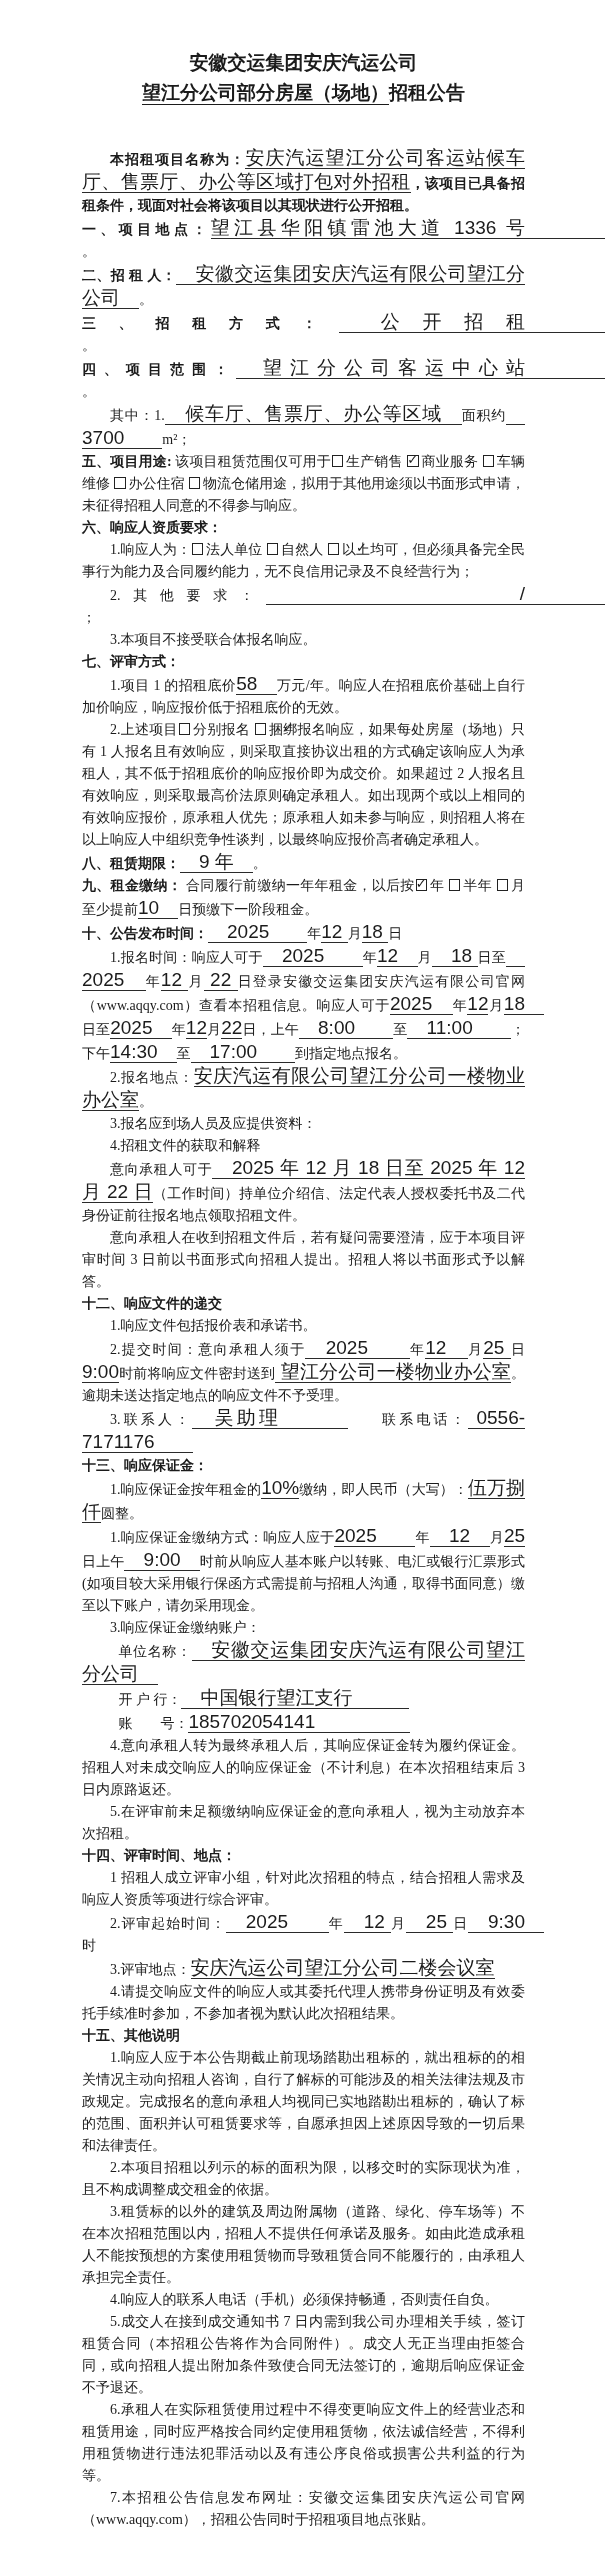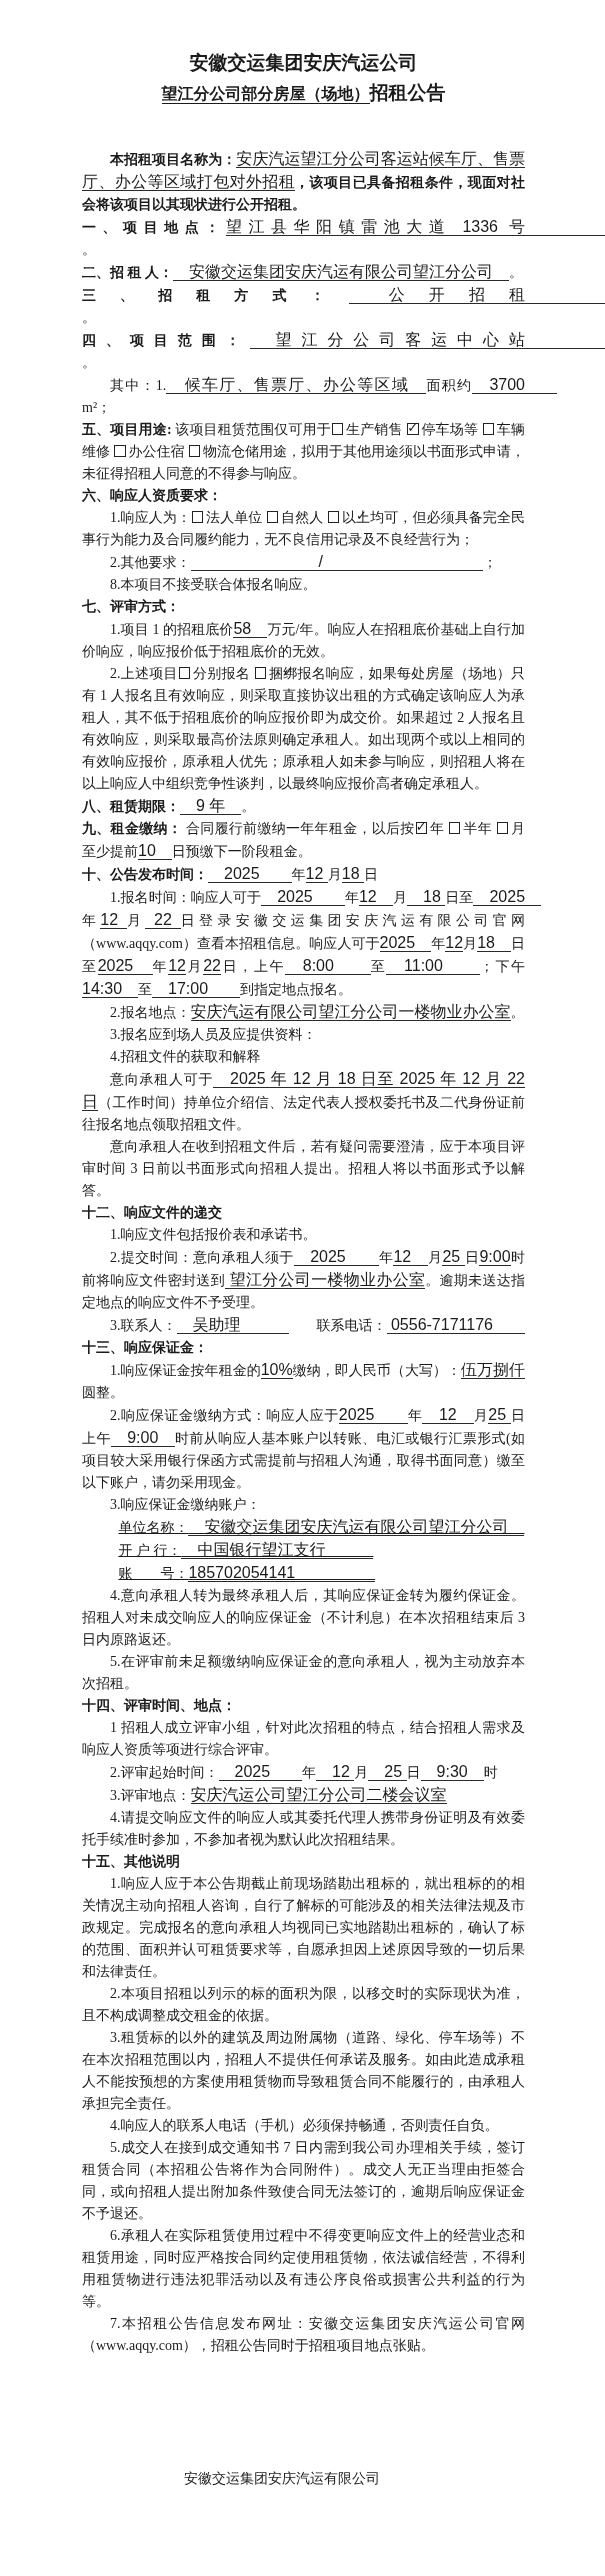--- a/index.html
+++ b/index.html
@@ -22,26 +22,26 @@
     text-align: center;
     font-size: 19px;
     line-height: 30px;
     font-weight: bold;
     text-indent: 0;
   }
   .subtitle { margin-bottom: 39px; }
   .title .u { border-bottom: 1.7px solid #1b1b1b; padding-bottom: 0.9px; }
   .sec { text-indent: 0; }
   .item, .p { text-indent: 2em; }
-  .acct { text-indent: 2.6em; text-decoration: underline; }
+  .acct { text-indent: 2.6em; }
   .b { font-weight: bold; }
   .u {
     border-bottom: 0.9px solid #2a2a2a;
     font-family: "Liberation Sans", "DejaVu Sans", sans-serif;
-    font-size: 16px;
+    font-size: 19px;
   }
   .cb {
     display: inline-block;
     width: 9.5px;
     height: 9.5px;
     border: 1.3px solid #222;
     vertical-align: -0.9px;
     margin: 0 2.6px 0 0.9px;
     position: relative;
   }
@@ -81,44 +81,44 @@
 <main class="page">
   <div id="doc-root">
       <div class="blk title"><span class="b">安徽交运集团安庆汽运公司</span></div>
       <div class="blk title subtitle"><span class="b u">望江分公司部分房屋（场地）</span><span class="b">招租公告</span></div>
       <div class="blk p"><span class="b">本招租项目名称为：</span><span class="u">安庆汽运望江分公司客运站候车厅、售票厅、办公等区域打包对外招租</span><span class="b">，该项目已具备招租条件，现面对社会将该项目以其现状进行公开招租。</span></div>
       <div class="blk sec"><span class="b">一、项目地点：</span><span class="u">望江县华阳镇雷池大道 1336 号　　　　　　　　　　</span><span>。</span></div>
       <div class="blk sec"><span class="b">二、招 租 人：</span><span class="u">　安徽交运集团安庆汽运有限公司望江分公司　</span><span>。</span></div>
       <div class="blk sec"><span class="b">三、招租方式：</span><span class="u">　公开招租　　　　　　　　　　　　　　　　　　</span><span>。</span></div>
       <div class="blk sec"><span class="b">四、项目范围：</span><span class="u">　望江分公司客运中心站　　　　　　　　　　　</span><span>。</span></div>
       <div class="blk item"><span>其中：1.</span><span class="u">　候车厅、售票厅、办公等区域　</span><span>面积约</span><span class="u">　3700　　</span><span>m²；</span></div>
-      <div class="blk sec"><span class="b">五、项目用途:</span><span> 该项目租赁范围仅可用于</span><span class="cb"></span><span>生产销售 </span><span class="cb checked"></span><span>停车场等 </span><span class="cb"></span><span>车辆维修 </span><span class="cb"></span><span>办公住宿 </span><span class="cb"></span><span>物流仓储用途，拟用于其他用途须以书面形式申请，未征得招租人同意的不得参与响应。</span></div>
+      <div class="blk sec"><span class="b">五、项目用途:</span><span> 该项目租赁范围仅可用于</span><span class="cb"></span><span>生产销售 </span><span class="cb checked"></span><span>商业服务 </span><span class="cb"></span><span>车辆维修 </span><span class="cb"></span><span>办公住宿 </span><span class="cb"></span><span>物流仓储用途，拟用于其他用途须以书面形式申请，未征得招租人同意的不得参与响应。</span></div>
       <div class="blk sec"><span class="b">六、响应人资质要求：</span></div>
       <div class="blk item"><span>1.响应人为：</span><span class="cb"></span><span>法人单位 </span><span class="cb"></span><span>自然人 </span><span class="cb checked"></span><span>以上均可，但必须具备完全民事行为能力及合同履约能力，无不良信用记录及不良经营行为；</span></div>
       <div class="blk item"><span>2.其他要求：</span><span class="u">　　　　　　　　/　　　　　　　　　　</span><span>；</span></div>
-      <div class="blk item"><span>8.本项目不接受联合体报名响应。</span></div>
+      <div class="blk item"><span>3.本项目不接受联合体报名响应。</span></div>
       <div class="blk sec"><span class="b">七、评审方式：</span></div>
       <div class="blk item"><span>1.项目 1 的招租底价</span><span class="u">58　</span><span>万元/年。响应人在招租底价基础上自行加价响应，响应报价低于招租底价的无效。</span></div>
       <div class="blk item"><span>2.上述项目</span><span class="cb"></span><span>分别报名 </span><span class="cb checked"></span><span>捆绑报名响应，如果每处房屋（场地）只有 1 人报名且有效响应，则采取直接协议出租的方式确定该响应人为承租人，其不低于招租底价的响应报价即为成交价。如果超过 2 人报名且有效响应，则采取最高价法原则确定承租人。如出现两个或以上相同的有效响应报价，原承租人优先；原承租人如未参与响应，则招租人将在以上响应人中组织竞争性谈判，以最终响应报价高者确定承租人。</span></div>
       <div class="blk sec"><span class="b">八、租赁期限：</span><span class="u">　9 年　</span><span>。</span></div>
       <div class="blk sec"><span class="b">九、租金缴纳：</span><span> 合同履行前缴纳一年年租金，以后按</span><span class="cb checked"></span><span>年 </span><span class="cb"></span><span>半年 </span><span class="cb"></span><span>月 至少提前</span><span class="u">10　</span><span>日预缴下一阶段租金。</span></div>
       <div class="blk sec"><span class="b">十、公告发布时间：</span><span class="u">　2025　　</span><span>年</span><span class="u">12 </span><span>月</span><span class="u">18 </span><span>日</span></div>
       <div class="blk item"><span>1.报名时间：响应人可于</span><span class="u">　2025　　</span><span>年</span><span class="u">12　</span><span>月</span><span class="u">　18 </span><span>日至</span><span class="u">　2025　</span><span>年</span><span class="u">12 </span><span>月</span><span class="u"> 22 </span><span>日登录安徽交运集团安庆汽运有限公司官网（www.aqqy.com）查看本招租信息。响应人可于</span><span class="u">2025　</span><span>年</span><span class="u">12</span><span>月</span><span class="u">18　</span><span>日至</span><span class="u">2025　</span><span>年</span><span class="u">12</span><span>月</span><span class="u">22</span><span>日，上午</span><span class="u">　8:00　　</span><span>至</span><span class="u">　11:00　　</span><span>；下午</span><span class="u">14:30　</span><span>至</span><span class="u">　17:00　　</span><span>到指定地点报名。</span></div>
       <div class="blk item"><span>2.报名地点：</span><span class="u">安庆汽运有限公司望江分公司一楼物业办公室</span><span>。</span></div>
       <div class="blk item"><span>3.报名应到场人员及应提供资料：</span></div>
       <div class="blk item"><span>4.招租文件的获取和解释</span></div>
       <div class="blk p"><span>意向承租人可于</span><span class="u">　2025 年 12 月 18 日至 2025 年 12 月 22 日</span><span>（工作时间）持单位介绍信、法定代表人授权委托书及二代身份证前往报名地点领取招租文件。</span></div>
       <div class="blk p"><span>意向承租人在收到招租文件后，若有疑问需要澄清，应于本项目评审时间 3 日前以书面形式向招租人提出。招租人将以书面形式予以解答。</span></div>
       <div class="blk sec"><span class="b">十二、响应文件的递交</span></div>
       <div class="blk item"><span>1.响应文件包括报价表和承诺书。</span></div>
       <div class="blk item"><span>2.提交时间：意向承租人须于</span><span class="u">　2025　　</span><span>年</span><span class="u">12　</span><span>月</span><span class="u">25 </span><span>日</span><span class="u">9:00</span><span>时前将响应文件密封送到</span><span class="u"> 望江分公司一楼物业办公室</span><span>。逾期未送达指定地点的响应文件不予受理。</span></div>
       <div class="blk item"><span>3.联系人：</span><span class="u">　吴助理　　　</span><span>　　联系电话：</span><span class="u"> 0556-7171176　　</span></div>
       <div class="blk sec"><span class="b">十三、响应保证金：</span></div>
       <div class="blk item"><span>1.响应保证金按年租金的</span><span class="u">10%</span><span>缴纳，即人民币（大写）：</span><span class="u">伍万捌仟</span><span>圆整。</span></div>
-      <div class="blk item"><span>2.响应保证金缴纳方式：响应人应于</span><span class="u">2025　　</span><span>年</span><span class="u">　12　</span><span>月</span><span class="u">25 </span><span>日上午</span><span class="u">　9:00　</span><span>时前从响应人基本账户以转账、电汇或银行汇票形式(如项目较大采用银行保函方式需提前与招租人沟通，取得书面同意）缴至以下账户，请勿采用现金。</span></div>
+      <div class="blk item"><span>1.响应保证金缴纳方式：响应人应于</span><span class="u">2025　　</span><span>年</span><span class="u">　12　</span><span>月</span><span class="u">25 </span><span>日上午</span><span class="u">　9:00　</span><span>时前从响应人基本账户以转账、电汇或银行汇票形式(如项目较大采用银行保函方式需提前与招租人沟通，取得书面同意）缴至以下账户，请勿采用现金。</span></div>
       <div class="blk item"><span>3.响应保证金缴纳账户：</span></div>
       <div class="blk acct"><span>单位名称：</span><span class="u">　安徽交运集团安庆汽运有限公司望江分公司　</span></div>
       <div class="blk acct"><span>开 户 行：</span><span class="u">　中国银行望江支行　　　</span></div>
       <div class="blk acct"><span>账　　号：</span><span class="u">185702054141　　　　　</span></div>
       <div class="blk item"><span>4.意向承租人转为最终承租人后，其响应保证金转为履约保证金。招租人对未成交响应人的响应保证金（不计利息）在本次招租结束后 3 日内原路返还。</span></div>
       <div class="blk item"><span>5.在评审前未足额缴纳响应保证金的意向承租人，视为主动放弃本次招租。</span></div>
       <div class="blk sec"><span class="b">十四、评审时间、地点：</span></div>
       <div class="blk item"><span>1 招租人成立评审小组，针对此次招租的特点，结合招租人需求及响应人资质等项进行综合评审。</span></div>
       <div class="blk item"><span>2.评审起始时间：</span><span class="u">　2025　　</span><span>年</span><span class="u">　12 </span><span>月</span><span class="u">　25 </span><span>日</span><span class="u">　9:30　</span><span>时</span></div>
       <div class="blk item"><span>3.评审地点：</span><span class="u">安庆汽运公司望江分公司二楼会议室</span></div>

